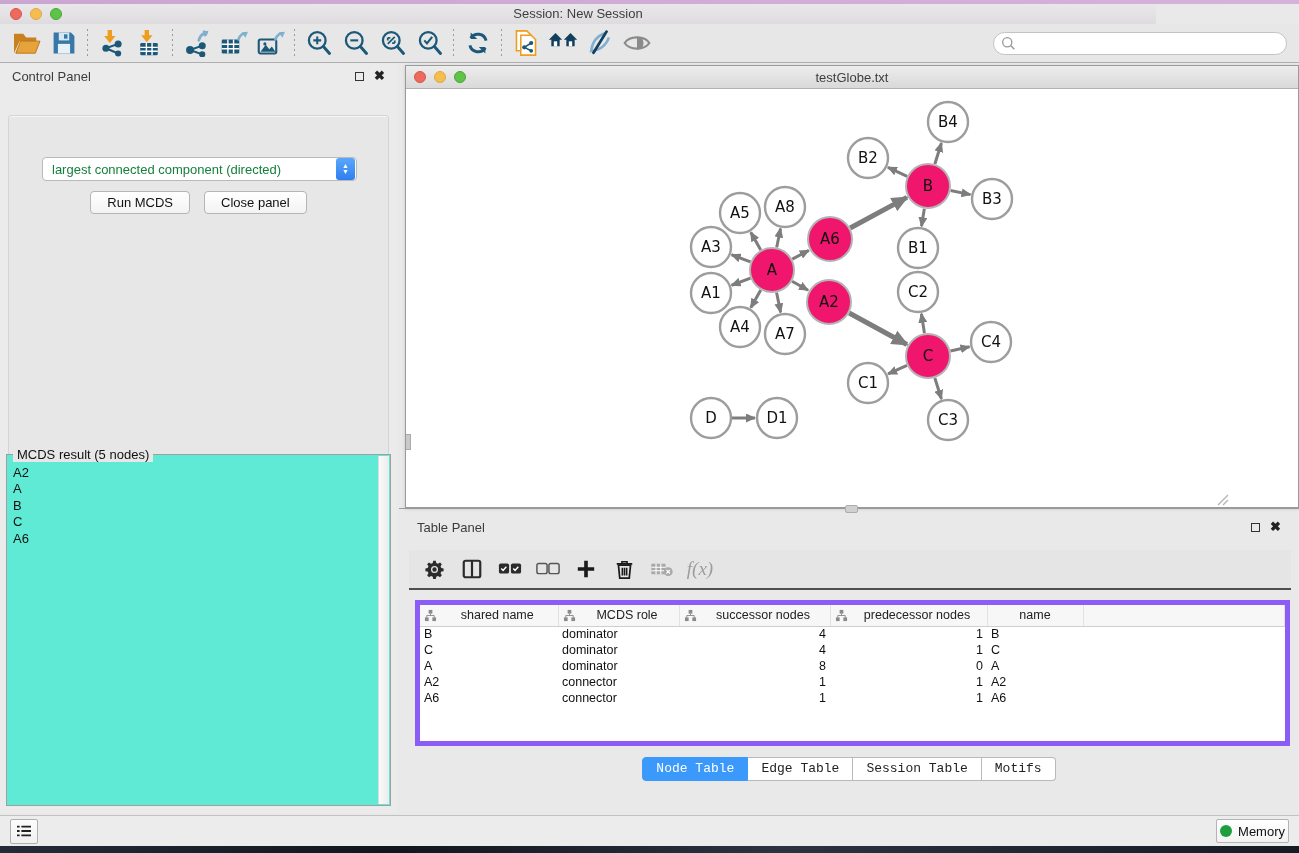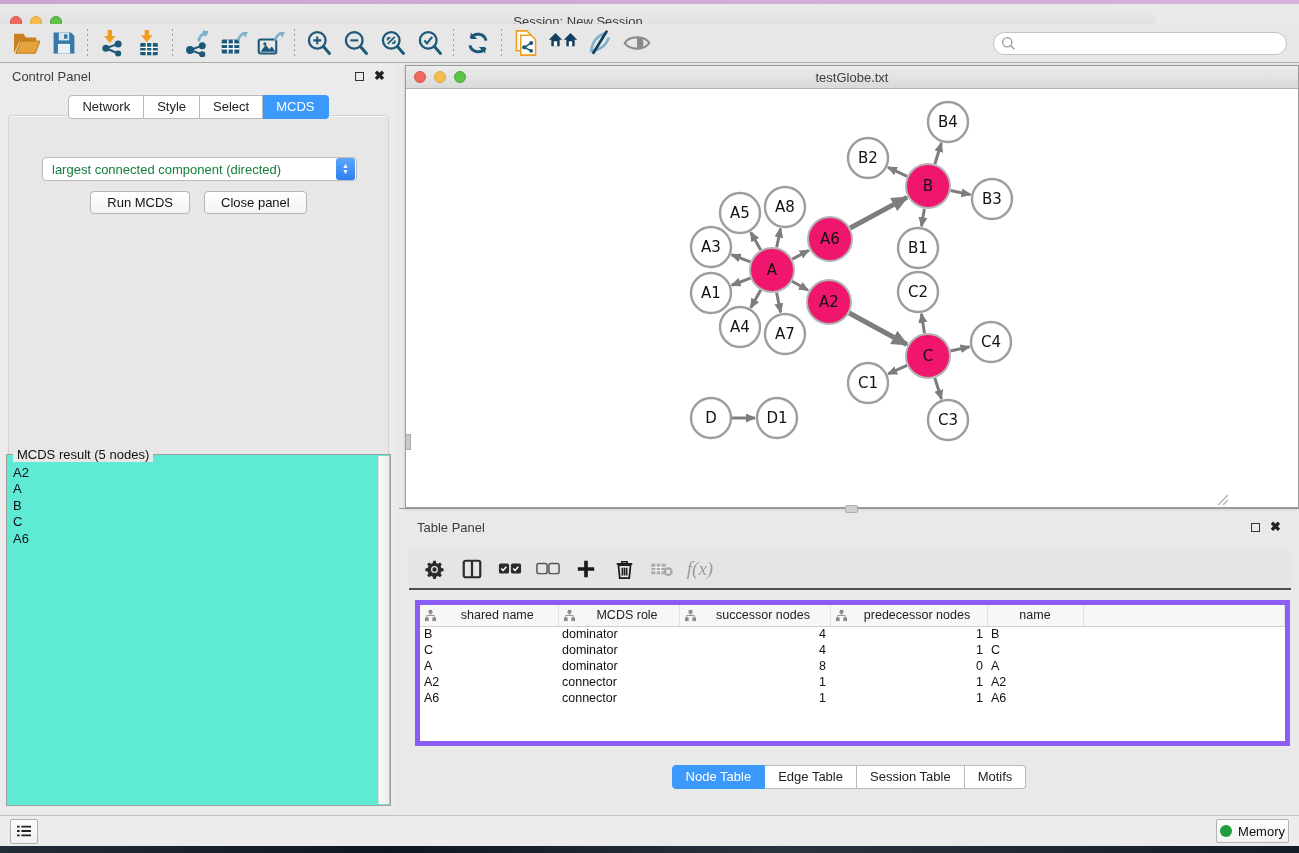--- a/index.html
+++ b/index.html
@@ -3,21 +3,21 @@
 <meta charset="utf-8">
 <style>
   * { margin:0; padding:0; box-sizing:border-box; }
   html,body { width:1299px; height:853px; overflow:hidden;
     font-family:"Liberation Sans", sans-serif; background:#e9e9e9; }
   .abs { position:absolute; }
 
   
   #top-strip { left:0; top:0; width:1299px; height:4px;
     background:linear-gradient(90deg,#c9a7d2,#d4b2da); }
-  #titlebar { left:0; top:12px; width:1156px; height:20px;
+  #titlebar { left:0; top:4px; width:1156px; height:20px;
     background:linear-gradient(#e9e7e9,#dedcde); }
   .lights { display:flex; gap:8px; align-items:center; height:100%; padding-left:10px; position:absolute; }
   .light { width:12px; height:12px; border-radius:50%; }
   .light.red { background:#ee6a5f; border:1px solid #d55549; }
   .light.yellow { background:#f5bd4f; border:1px solid #dfa93c; }
   .light.green { background:#5ec449; border:1px solid #47a636; }
   #titlebar .title, .win-title { width:100%; text-align:center; line-height:20px;
     font-size:13px; color:#3e3e3e; }
   #toolbar { left:0; top:24px; width:1299px; height:39px; background:#e7e7e7;
     border-bottom:1px solid #aeaeae; display:flex; align-items:center; padding:0 8px; }
@@ -91,21 +91,21 @@
   #fx-label { font-family:"Liberation Serif", serif; font-style:italic; font-size:19px; color:#9c9c9c; }
   #data-table { position:absolute; left:16px; right:9px; top:87px; bottom:67px; background:#fff;
     border:5px solid #8b5cf6; overflow:hidden; }
   #data-table table { border-collapse:collapse; width:100%; table-layout:fixed; }
   #data-table th { background:#f7f7f7; border-bottom:1px solid #cfcfcf; border-right:1px solid #e2e2e2;
     height:21px; font-weight:normal; font-size:12.5px; color:#222; }
   #data-table th .hd { display:flex; align-items:center; }
   #data-table th .hd span { flex:1; text-align:center; }
   #data-table td { font-size:12.5px; color:#111; height:16px; padding:0 4px; white-space:nowrap; }
   td.al { text-align:left; padding-left:8px; } td.ar { text-align:right; padding-right:14px; }
-  #tp-tabs { position:absolute; bottom:24px; width:100%; display:flex; justify-content:center; }
+  #tp-tabs { position:absolute; bottom:32px; width:100%; display:flex; justify-content:center;font-family:Liberation Mono, monospace; }
 
   
   #status-bar { left:0; top:815px; width:1299px; height:31px; background:#ececec;
     border-top:1px solid #c2c2c2; display:flex; align-items:center; padding:0 10px; }
   #list-btn { width:28px; height:25px; background:linear-gradient(#fdfdfd,#f0f0f0);
     border:1px solid #b0b0b0; border-radius:2px; display:flex; align-items:center; justify-content:center; }
   #memory-btn { margin-left:auto; height:24px; background:linear-gradient(#ffffff,#f2f2f2);
     border:1px solid #b4b4b4; border-radius:2px; display:flex; align-items:center; gap:6px;
     padding:0 3px; font-size:13px; color:#111; }
   #memory-dot { width:12px; height:12px; border-radius:50%; background:#1e9e3e; }
@@ -277,26 +277,20 @@
 
 <div id="control-panel" class="abs">
   <div class="panel-head">
     <span class="panel-title">Control Panel</span>
     <span class="panel-ctl">
       <span class="float-ic"></span>
       <span class="close-ic">✖</span>
     </span>
   </div>
   <div id="cp-inner"></div>
-  <div id="cp-tabs">
-      <span class="tab">Network</span>
-      <span class="tab">Style</span>
-      <span class="tab">Select</span>
-      <span class="tab sel">MCDS</span>
-    </div>
   <div id="criterion">
     <span class="val">largest connected component (directed)</span>
     <span class="stepper">
         <span>▲</span>
         <span>▼</span>
       </span>
   </div>
   <div id="cp-buttons">
     <button class="btn">Run MCDS</button>
     <button class="btn">Close panel</button>

